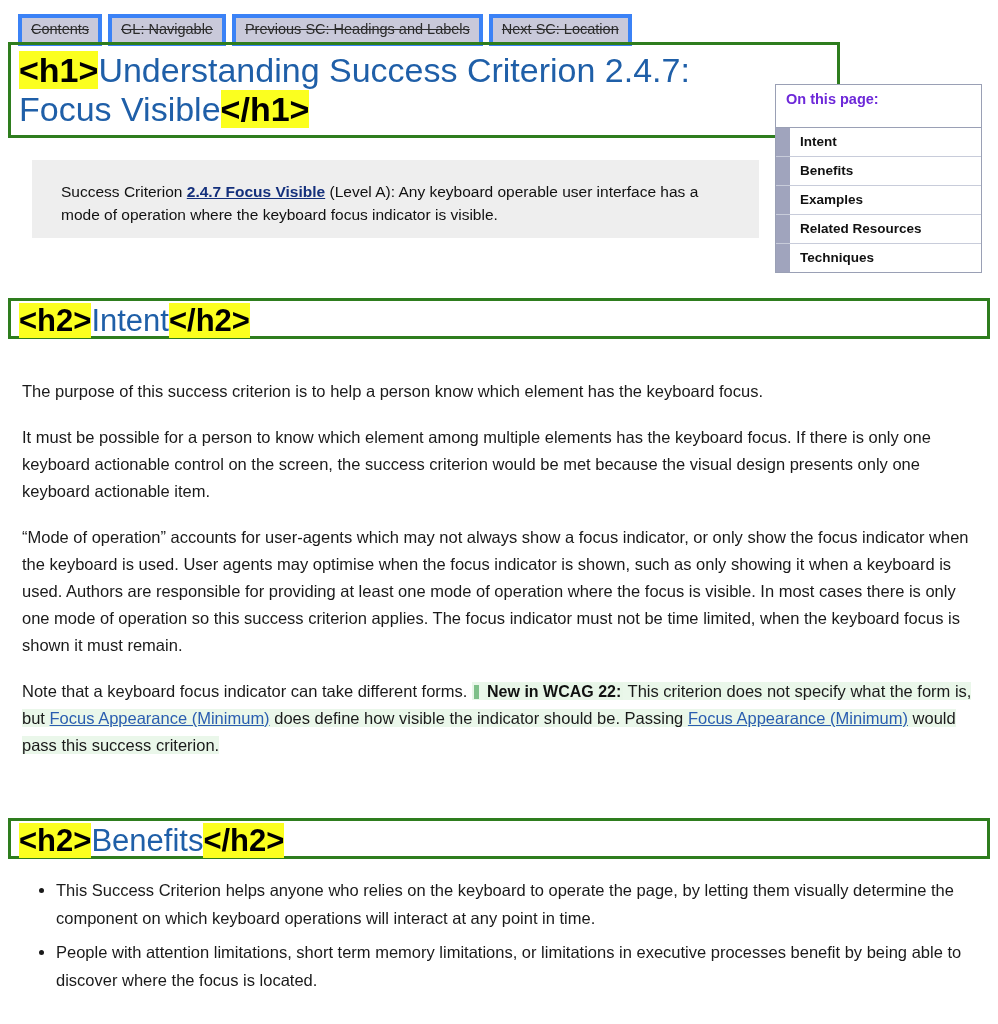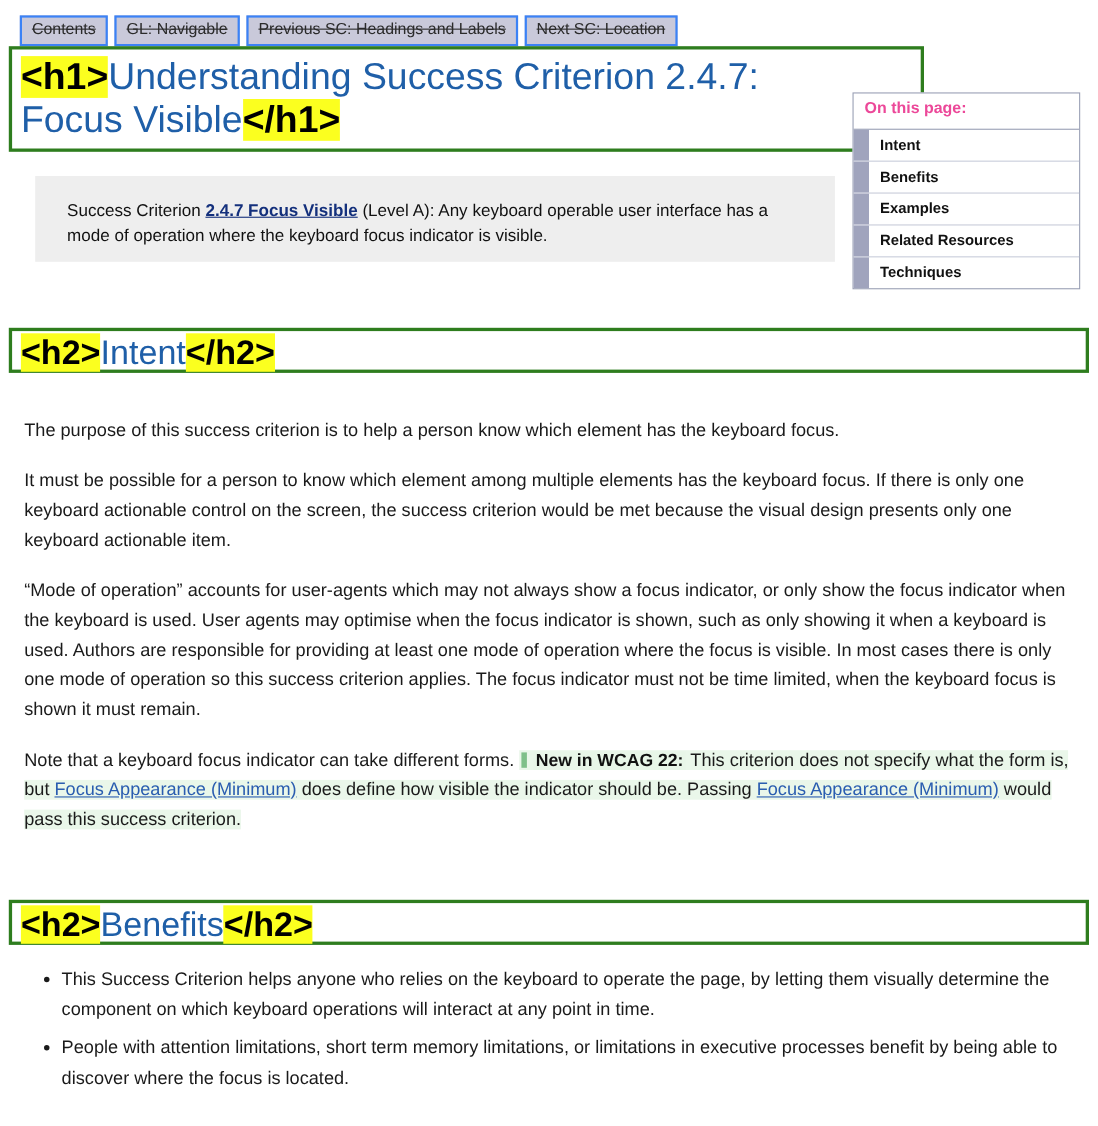--- a/index.html
+++ b/index.html
@@ -20,21 +20,21 @@
   .nav-bar {
     position: absolute;
     top: 14px;
     left: 18px;
     display: flex;
     gap: 6px;
     align-items: flex-start;
   }
   .nav-item {
     background: #c9c9da;
-    border: 2px solid #3b82f6;
+    border: 4px solid #3b82f6;
     padding: 3px 9px 4px 9px;
     font-size: 14.5px;
     color: #2b2b2b;
     text-decoration: line-through;
     white-space: nowrap;
     line-height: 1.15;
   }
 
   
   .green-box {
@@ -72,22 +72,22 @@
     left: 775px;
     top: 84px;
     width: 207px;
     border: 1px solid #9aa0b5;
     background: #ffffff;
     box-sizing: border-box;
   }
   #toc .toc-head {
     font-size: 14.5px;
     font-weight: 700;
-    color: #ec4899;
-    padding: 6px 8px 10px 10px;
+    color: #6d28d9;
+    padding: 6px 8px 20px 10px;
     border-bottom: 1px solid #9aa0b5;
   }
   #toc .toc-item {
     font-size: 13.5px;
     font-weight: 700;
     color: #111111;
     padding: 6px 8px 7px 24px;
     border-bottom: 1px solid #c8ccda;
     position: relative;
   }

